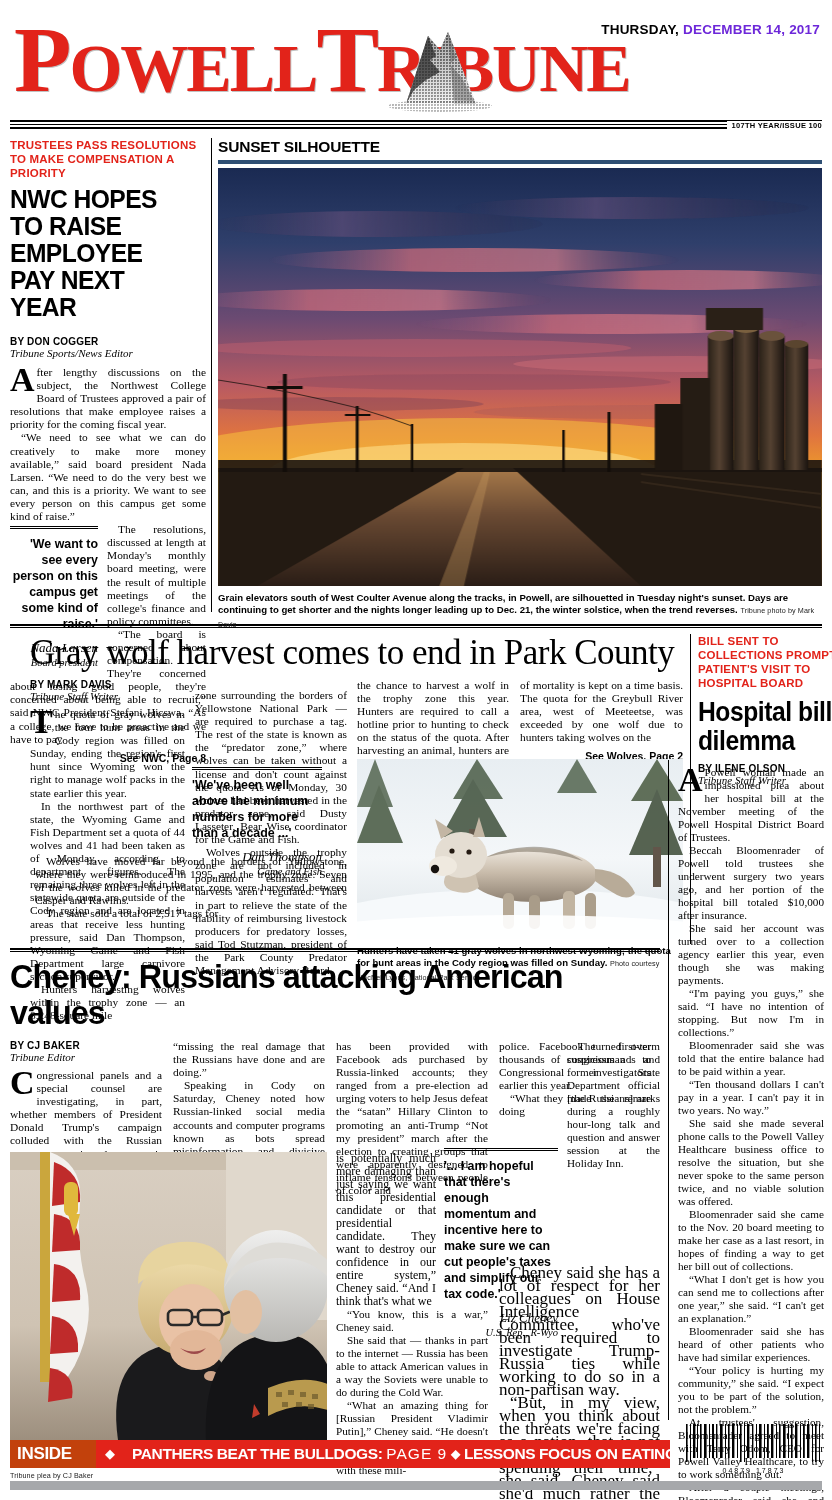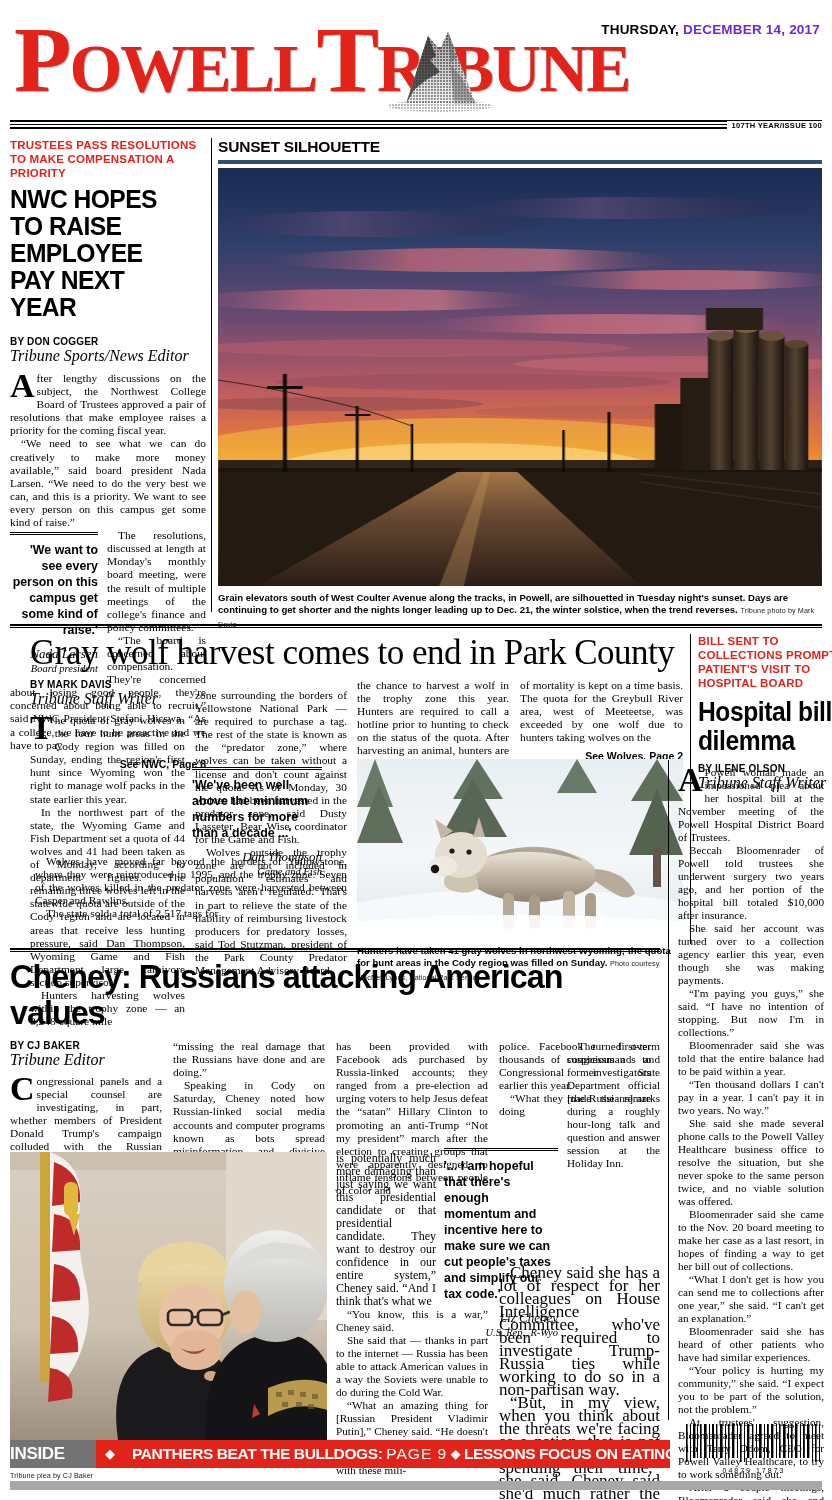--- a/index.html
+++ b/index.html
@@ -66,21 +66,21 @@
   .hl-condensed {
     font-family:"Liberation Sans", sans-serif;
     font-weight:bold; letter-spacing:-.5px;
     transform: scaleX(.88); transform-origin: left center;
   }
   .byline {
     font-family:"Liberation Sans", sans-serif;
     font-weight:bold; font-size:10px; letter-spacing:.2px;
     text-transform:uppercase;
   }
-  .bytitle { font-family:"Liberation Serif", serif; font-style:italic; font-size:16px; }
+  .bytitle { font-family:"Liberation Serif", serif; font-style:italic; font-size:11px; }
   .body { font-size:11.4px; line-height:13.1px; text-align:justify; hyphens:auto; }
   .body p { margin:0; text-indent:11px; }
   .body p.first { text-indent:0; }
   .jump {
     font-family:"Liberation Sans", sans-serif; font-weight:bold;
     font-size:10.5px; text-align:right; margin-top:6px;
   }
   .dropcap::first-letter {
     float:left; font-size:34px; line-height:27px;
     padding-right:2px; font-weight:bold;
@@ -140,23 +140,23 @@
   
   .cheney-hl {
     font-family:"Liberation Sans", sans-serif; font-weight:bold;
     font-size:34px; line-height:36px; letter-spacing:-1px;
     transform:scaleX(.95); transform-origin:left center;
   }
 
   
   .insidebar { position:absolute; left:10px; bottom:32px; width:660px; height:28px; }
   .ib-black {
-    position:absolute; left:0; top:0; width:86px; height:28px; background:#737373;
+    position:absolute; left:0; top:0; width:86px; height:28px; background:#c2410c;
     color:#fff; font-family:"Liberation Sans", sans-serif; font-weight:bold;
-    font-size:17px; line-height:28px; padding-left:0; letter-spacing:-.3px;
+    font-size:17px; line-height:28px; padding-left:7px; letter-spacing:-.3px;
   }
   .ib-red {
     position:absolute; left:64px; top:0; right:0; height:28px; background:#e2231a;
     color:#fff; font-family:"Liberation Sans", sans-serif; font-weight:bold;
     font-size:15.5px; line-height:28px; text-align:left; padding-left:30px;
     letter-spacing:-.4px; white-space:nowrap; overflow:hidden;
   }
   .ib-red .pg { font-family:"Liberation Sans", sans-serif; font-weight:normal; letter-spacing:1px; }
   .diamond { font-size:12px; vertical-align:1px; }
   .barcode { position:absolute; right:8px; bottom:34px; width:140px; height:42px; }

